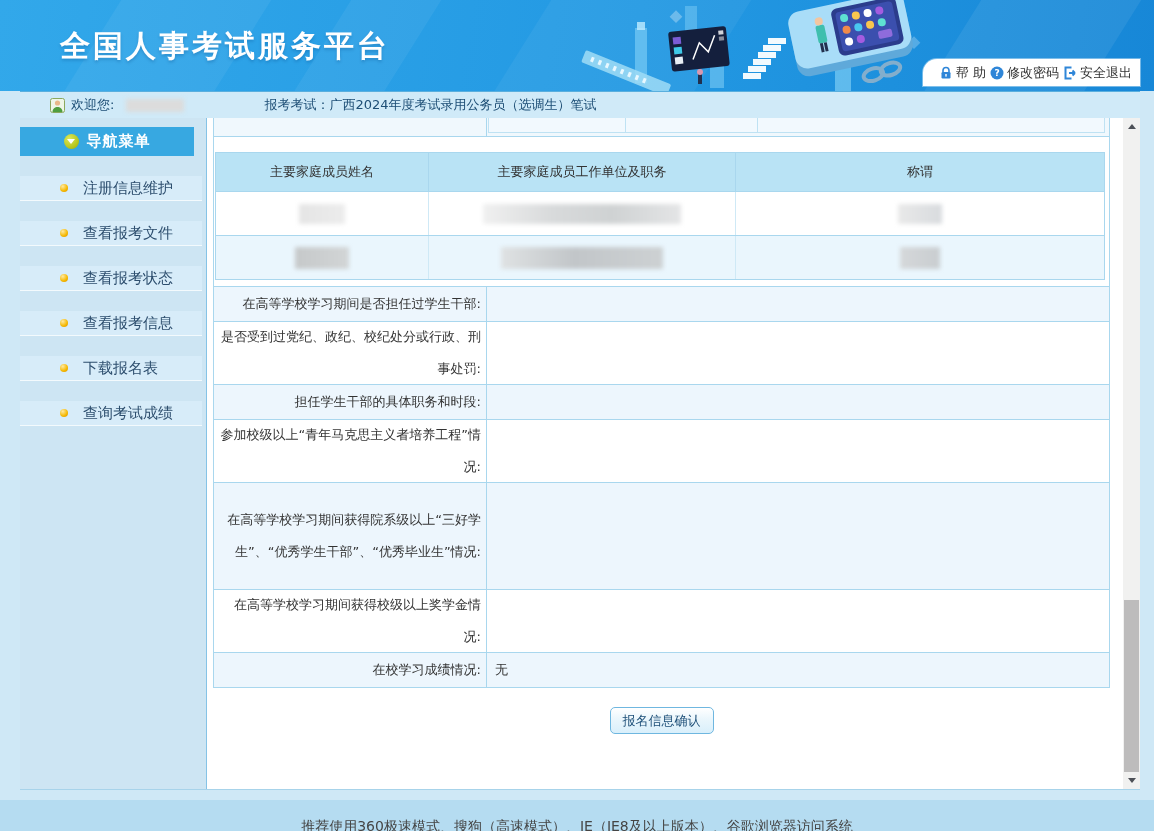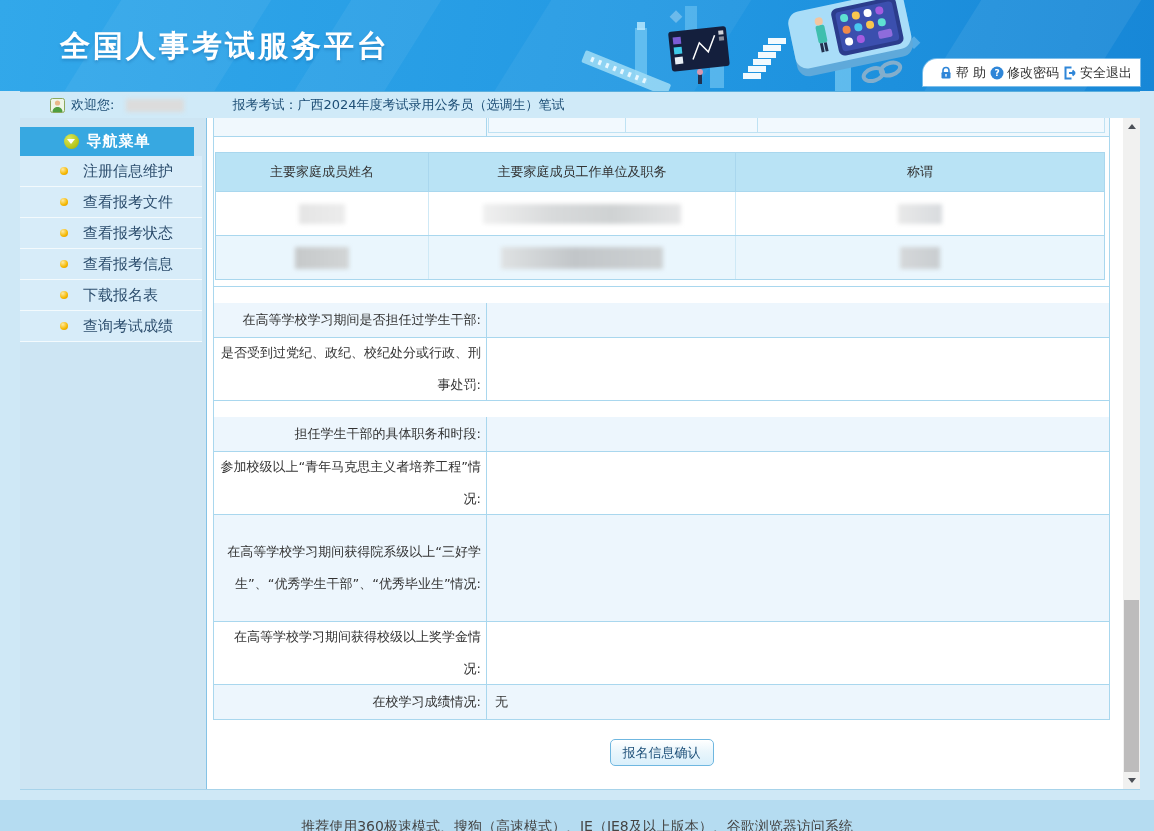--- a/index.html
+++ b/index.html
@@ -20,41 +20,41 @@
   .util-box { position:absolute; right:14px; top:59px; height:27px; background:#ffffff; border-top-left-radius:14px; display:flex; align-items:center; padding:0 8px 0 16px; gap:4px; box-shadow:0 0 0 1px rgba(255,255,255,0.4); }
   .util-link { display:flex; align-items:center; gap:3px; font-size:13px; color:#333; cursor:pointer; white-space:nowrap; }
   .util-link svg { display:block; }
 
   
   .shell { position:absolute; left:20px; top:91px; width:1120px; height:699px; background:#ffffff; border-bottom:1px solid #a7d3ea; }
   .welcome-bar { height:27px; background:#d0eaf8; border-top:1px solid #5aafde; display:flex; align-items:center; padding-left:30px; font-size:13px; color:#1d4e75; }
   .welcome-bar .avatar { margin-right:6px; }
   .redact { background:#d9d9d9; filter:blur(2px); border-radius:1px; display:inline-block; }
   .welcome-name { width:58px; height:13px; margin-left:12px; background:#dcdcdc; }
-  .welcome-exam { margin-left:48px; }
+  .welcome-exam { margin-left:80px; }
 
   .body-row { display:flex; height:671px; }
 
   
   .sidebar { width:187px; background:#cde5f3; border-right:1px solid #85c3e6; padding-top:9px; }
   .nav-header { height:29px; margin-right:12px; background:#37a8e1; display:flex; align-items:center; justify-content:center; gap:8px; color:#ffffff; font-size:15px; font-weight:bold; letter-spacing:1px; cursor:pointer; }
   .nav-toggle { width:15px; height:15px; border-radius:50%; background:radial-gradient(circle at 35% 30%,#dce95a,#b6c51c 65%,#99a70d); display:flex; align-items:center; justify-content:center; }
   .nav-toggle i { display:block; width:0; height:0; border-left:4px solid transparent; border-right:4px solid transparent; border-top:5px solid #ffffff; }
-  .side-item { height:31px; margin-right:4px; background:#d7ecf9; border-bottom:1px solid #f3fafd; display:flex; align-items:center; padding-left:40px; font-size:15px; color:#2d4e6e; cursor:pointer; }
+  .side-item { height:25px; margin-right:4px; background:#d7ecf9; border-bottom:1px solid #f3fafd; display:flex; align-items:center; padding-left:40px; font-size:15px; color:#2d4e6e; cursor:pointer;margin-top:20px; }
   .side-bullet { width:8px; height:8px; border-radius:50%; background:radial-gradient(circle at 35% 30%,#ffe9a0,#f5b800 60%,#d88d00); margin-right:15px; flex:none; }
 
   
   .main { flex:1; background:#ffffff; padding-left:6px; overflow:hidden; }
   .form-table { width:897px; border:1px solid #a9d7ee; border-top:none; }
   .frow { display:flex; border-bottom:1px solid #a9d7ee; }
   .frow:last-child { border-bottom:none; }
   .fcell-label { width:273px; flex:none; border-right:1px solid #a9d7ee; display:flex; align-items:center; justify-content:flex-end; text-align:right; padding:0 5px 0 6px; font-size:13px; line-height:32px; color:#333; }
   .fcell-value { flex:1; display:flex; align-items:center; padding-left:8px; font-size:13px; color:#333; }
   .bg-alt { background:#edf6fd; }
-  .h19 { height:19px; } .h150 { height:150px; } .h40 { height:40px; } .h35 { height:35px;margin-top:16px; }
+  .h19 { height:19px; } .h150 { height:150px; } .h40 { height:40px; } .h35 { height:35px; }
   .h63 { height:63px; } .h107 { height:107px; } .h34 { height:34px; }
 
   
   .partial-row { overflow:hidden; background:#f0f8fd; }
   .partial-row .fcell-label { background:#f0f8fd; }
   .partial-inner { display:flex; height:16px; margin:0 4px 3px 1px; flex:1; border:1px solid #bfe2f3; border-top:none; background:#f2f9fe; }
   .partial-inner .pc { border-right:1px solid #bfe2f3; height:100%; }
   .partial-inner .pc1 { width:137px; } .partial-inner .pc2 { width:132px; } .partial-inner .pc3 { flex:1; border-right:none; }
 
   

